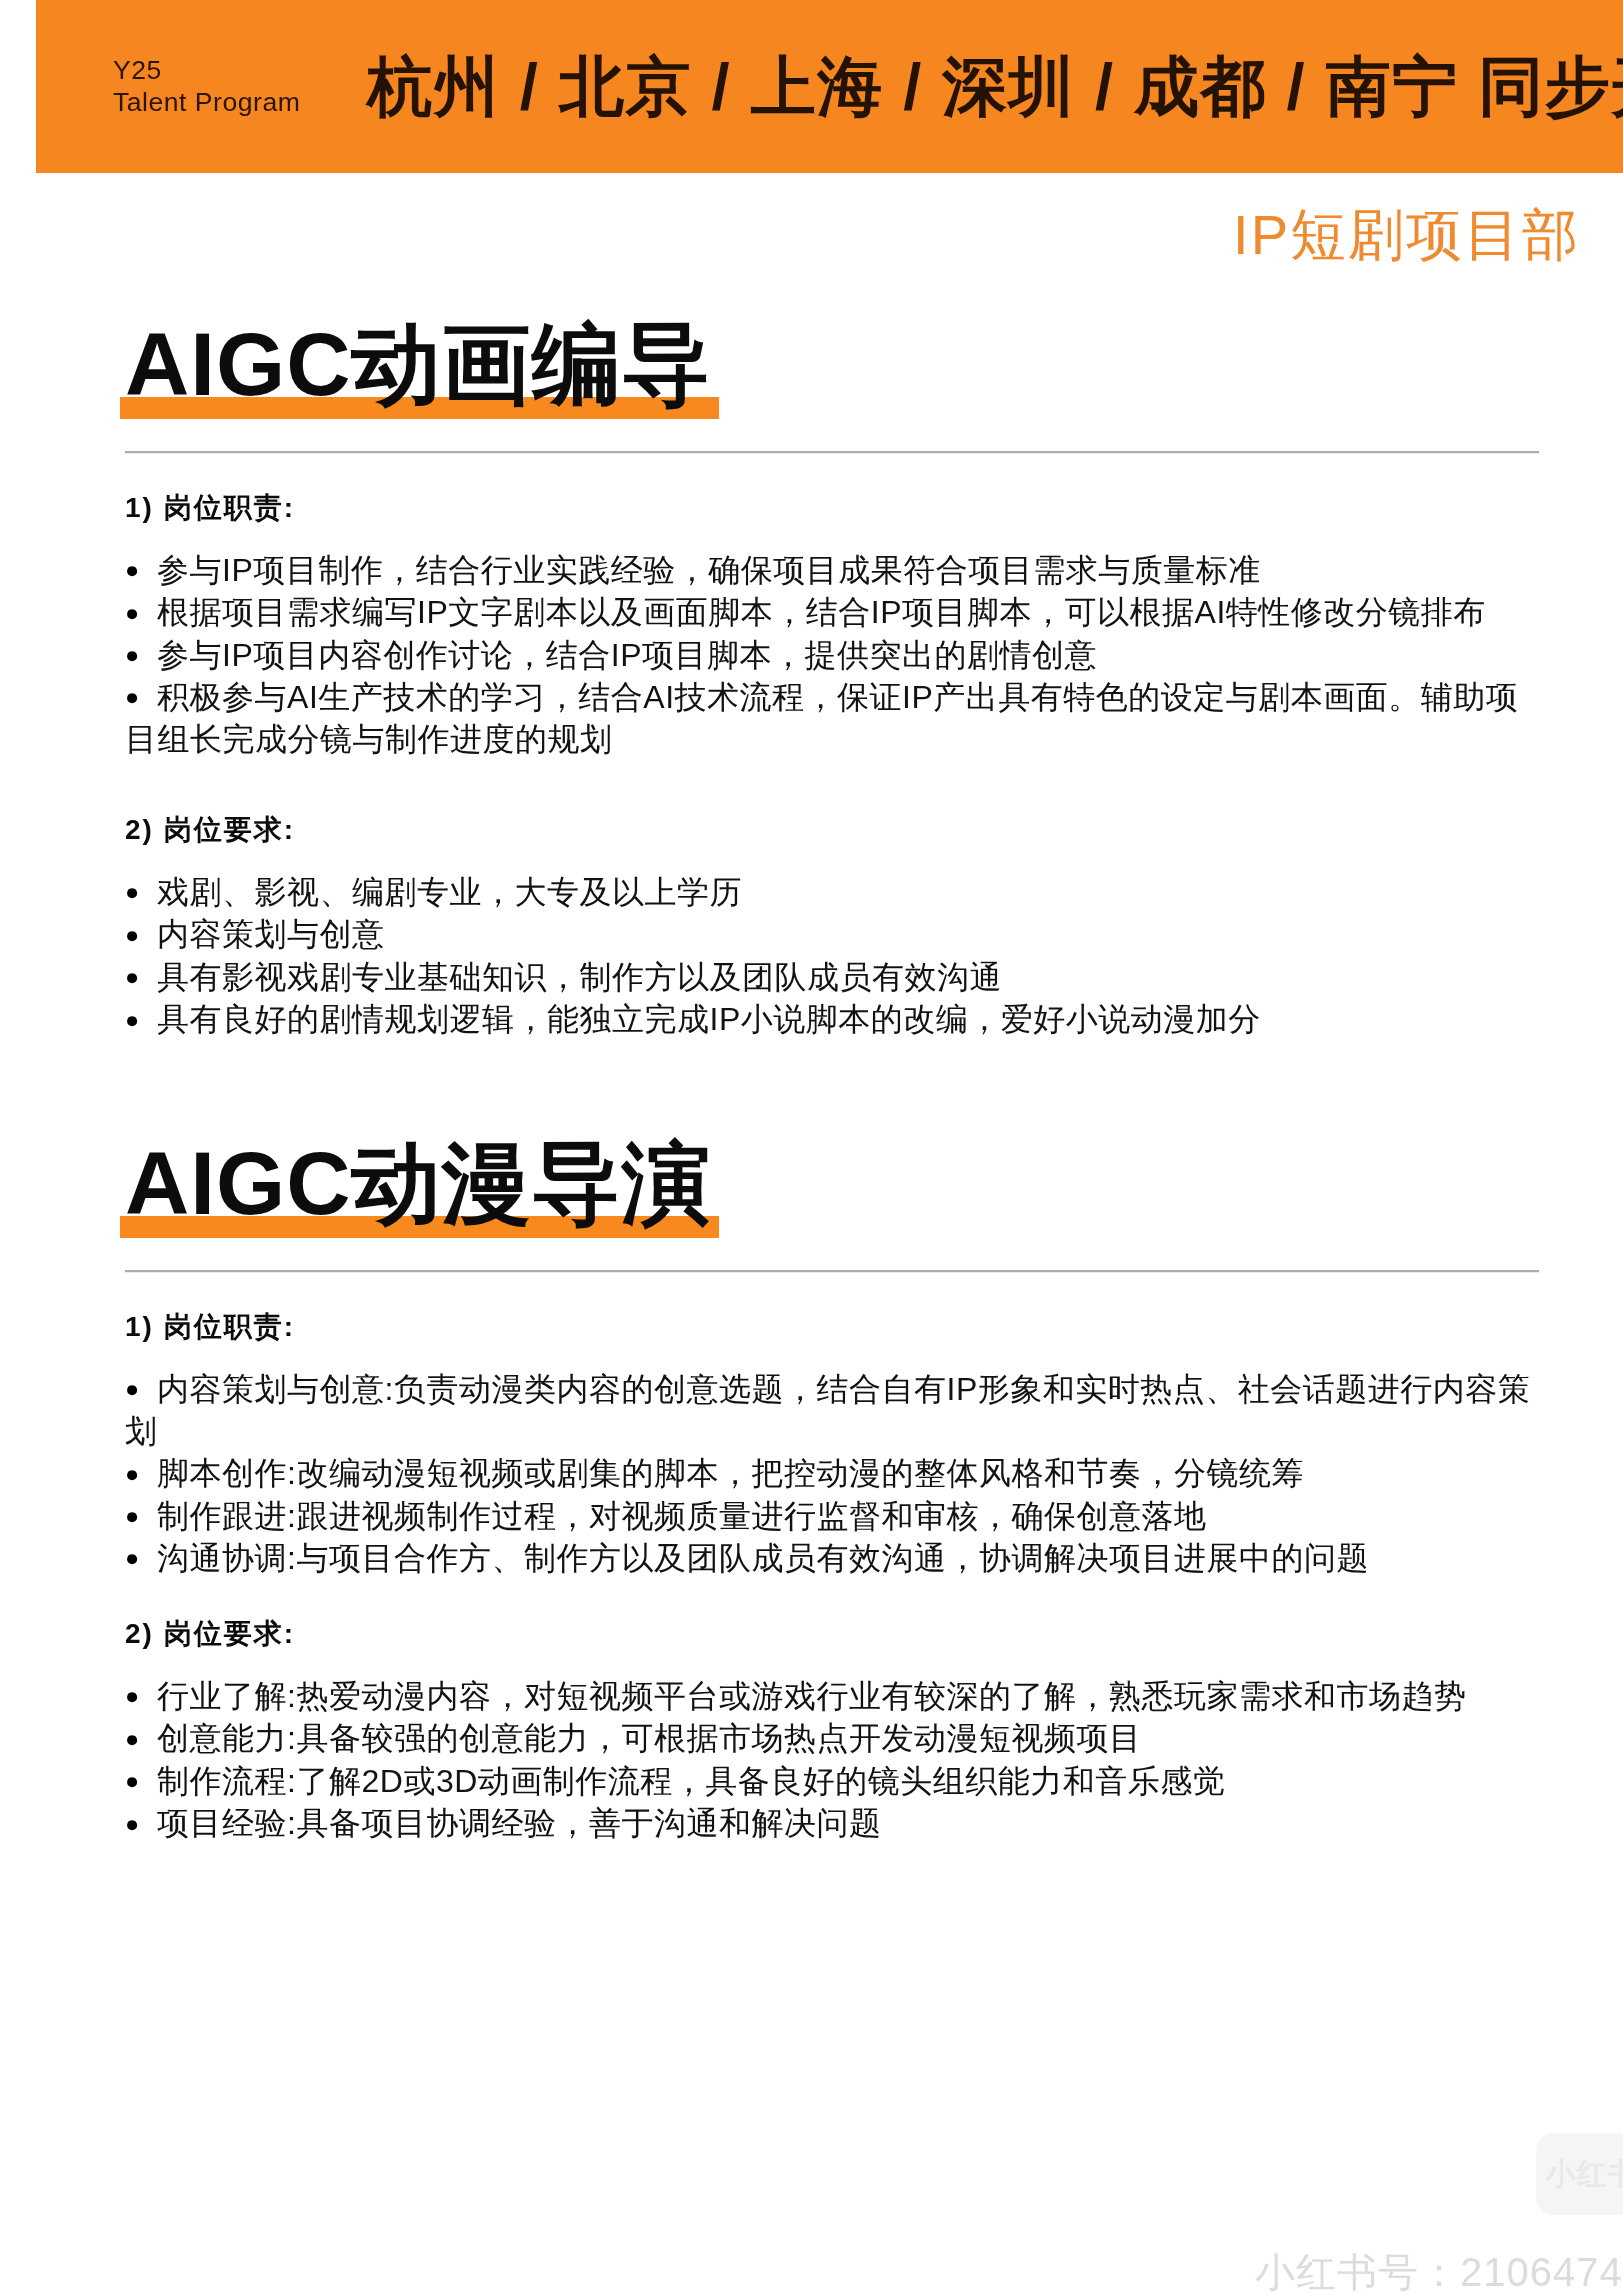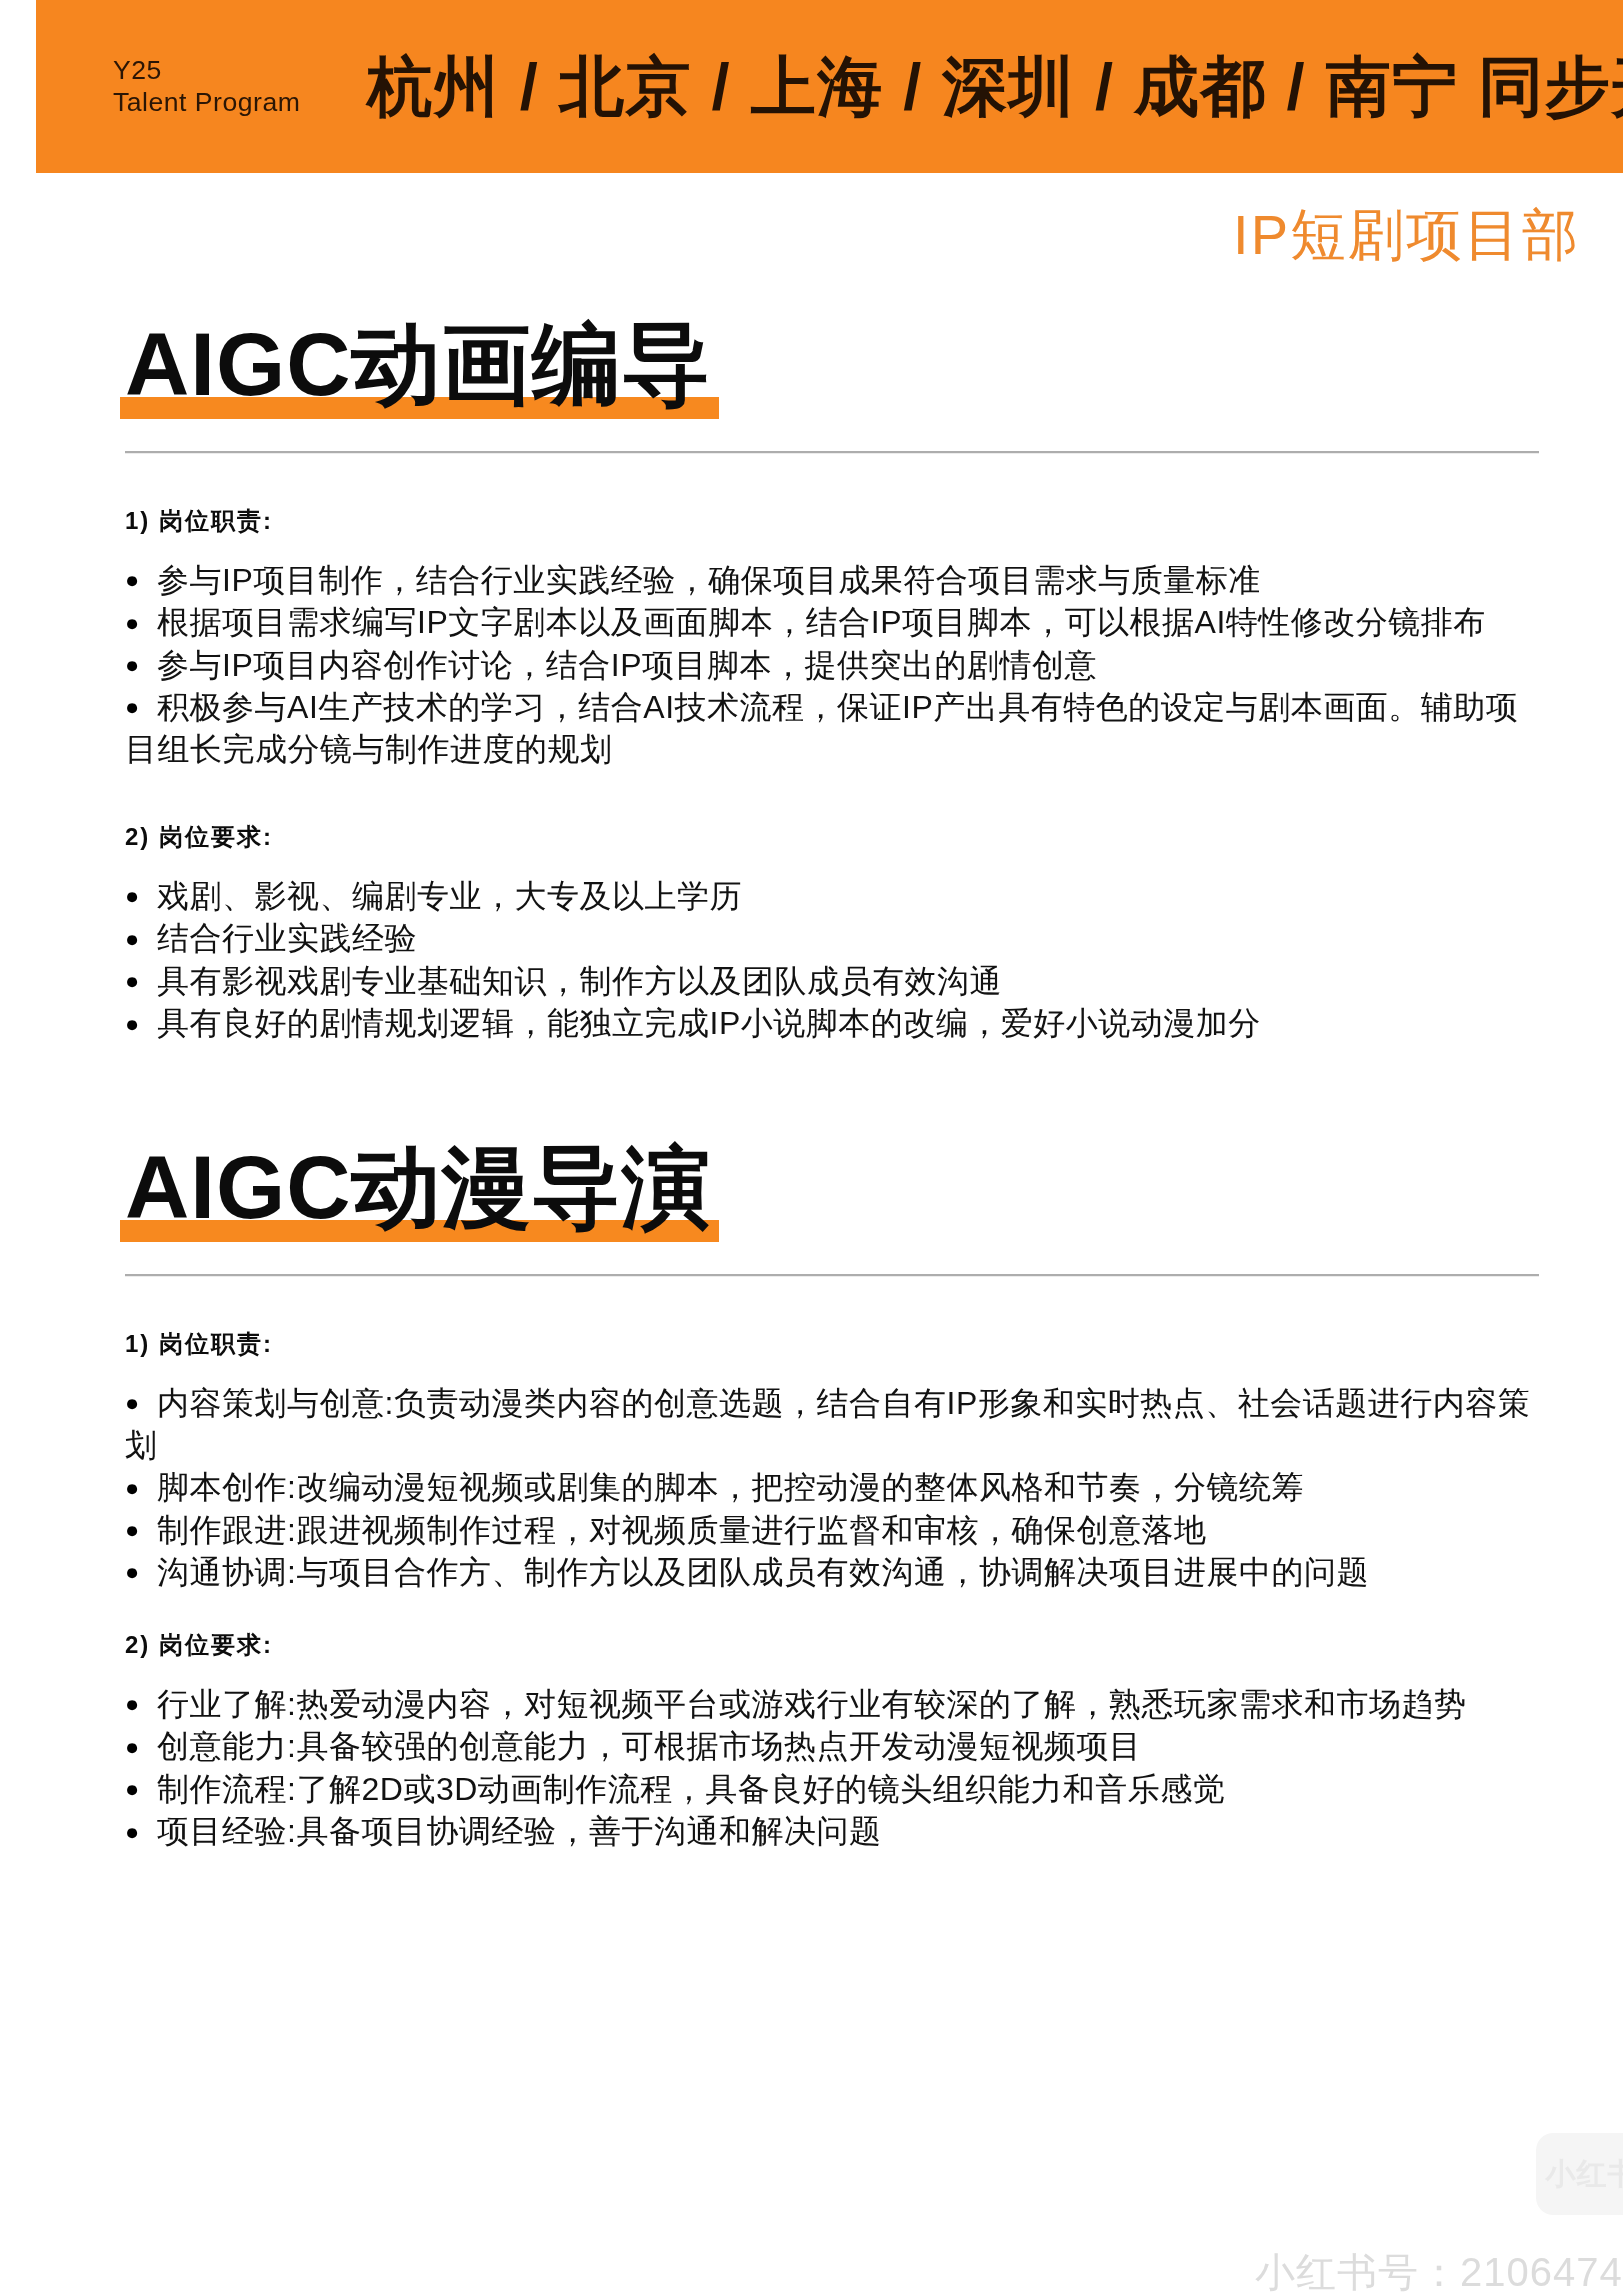--- a/index.html
+++ b/index.html
@@ -67,22 +67,22 @@
     margin-left: -5.1px;
     background: linear-gradient(to bottom, rgba(0,0,0,0) calc(100% - 21.5px), #F7891F calc(100% - 21.5px));
   }
   .divider {
     border: none;
     border-top: 2px solid #ADADAD;
     border-bottom: 1px solid #ECECEC;
     margin: 32px 0 0 0;
   }
   .sec-head {
-    margin: 51px 0 0 0;
-    font-size: 24px;
+    margin: 35px 0 0 0;
+    font-size: 28px;
     font-weight: 700;
     color: #0c0c0c;
     letter-spacing: 2px;
   }
   .sec-head.req { margin-top: 51px; }
   .bullets { margin-top: 21.5px; }
   .bullet {
     margin: 0;
     font-size: 32px;
     font-weight: 500;
@@ -149,21 +149,21 @@
       <div class="bullets">
         <p class="bullet"><span class="dot">●</span><span>参与IP项目制作，结合行业实践经验，确保项目成果符合项目需求与质量标准</span></p>
         <p class="bullet"><span class="dot">●</span><span>根据项目需求编写IP文字剧本以及画面脚本，结合IP项目脚本，可以根据AI特性修改分镜排布</span></p>
         <p class="bullet"><span class="dot">●</span><span>参与IP项目内容创作讨论，结合IP项目脚本，提供突出的剧情创意</span></p>
         <p class="bullet"><span class="dot">●</span><span>积极参与AI生产技术的学习，结合AI技术流程，保证IP产出具有特色的设定与剧本画面。辅助项目组长完成分镜与制作进度的规划</span></p>
       </div>
 
       <h2 class="sec-head req">2) 岗位要求:</h2>
       <div class="bullets">
         <p class="bullet"><span class="dot">●</span><span>戏剧、影视、编剧专业，大专及以上学历</span></p>
-        <p class="bullet"><span class="dot">●</span><span>结合行业实践经验</span></p>
+        <p class="bullet"><span class="dot">●</span><span>内容策划与创意</span></p>
         <p class="bullet"><span class="dot">●</span><span>具有影视戏剧专业基础知识，制作方以及团队成员有效沟通</span></p>
         <p class="bullet"><span class="dot">●</span><span>具有良好的剧情规划逻辑，能独立完成IP小说脚本的改编，爱好小说动漫加分</span></p>
       </div>
     </section>
 
     <div class="spacer-big"></div>
 
     <section>
       <h1 class="job-title" style="margin-top:4px;"><span class="hl">AIGC动漫导演</span></h1>
       <hr class="divider">

